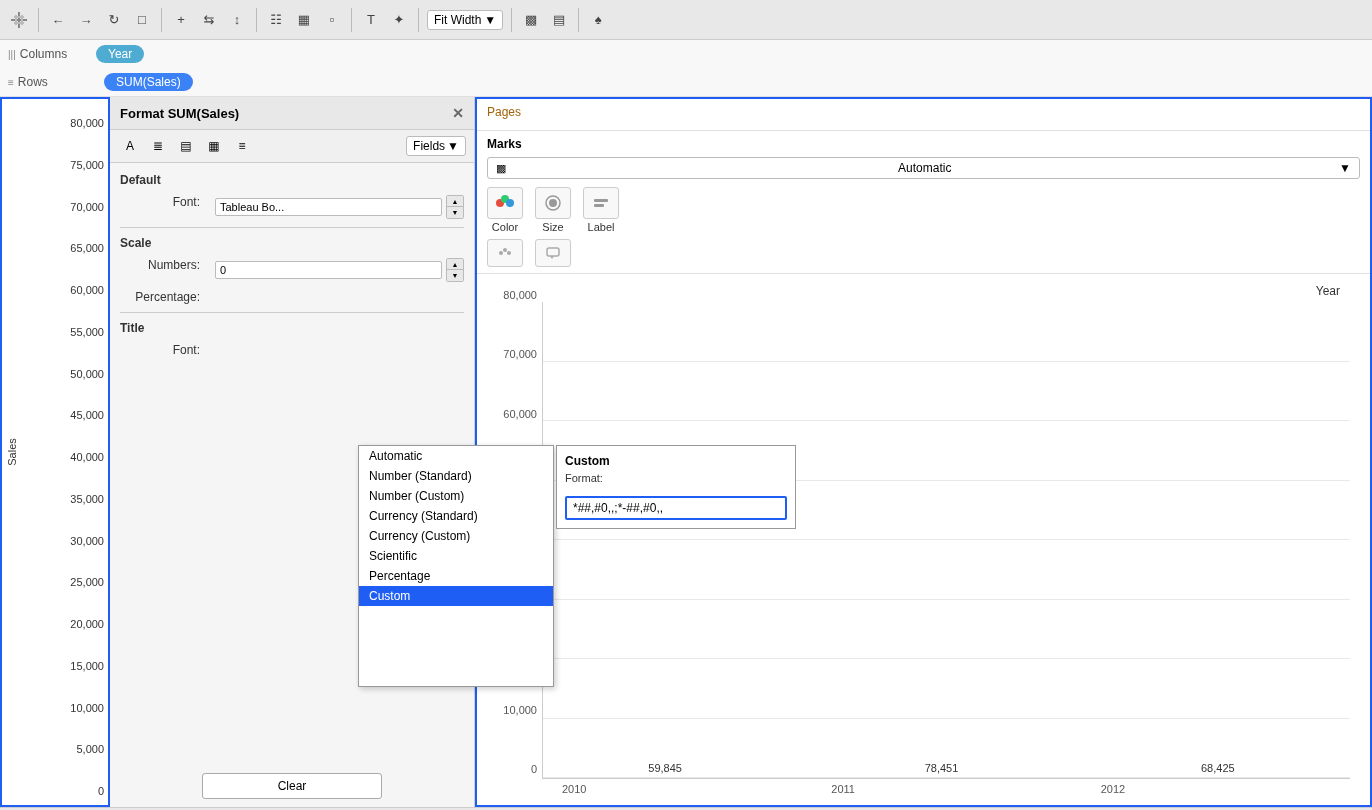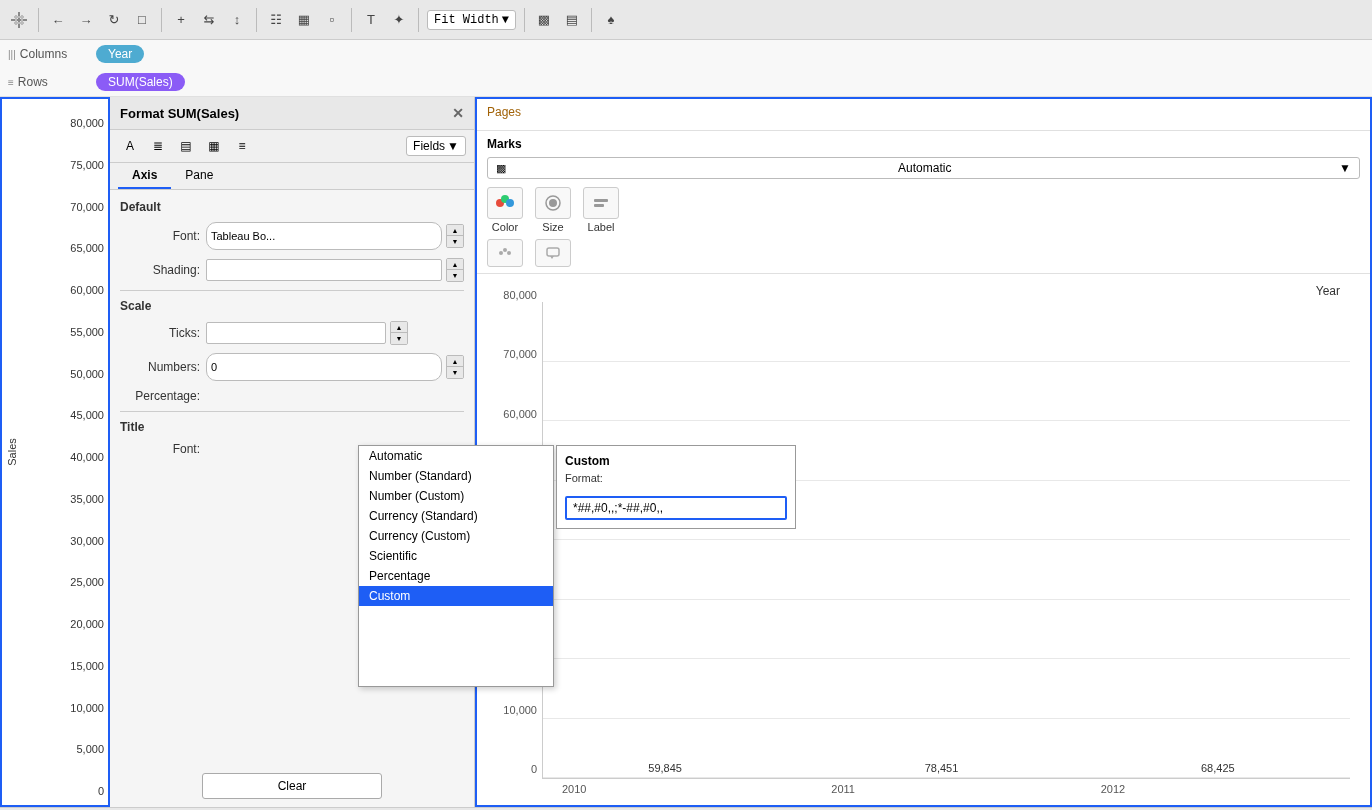--- a/index.html
+++ b/index.html
@@ -22,21 +22,20 @@
       border-radius: 2px;
       color: #444;
       font-size: 13px;
     }
     .toolbar-separator { width: 1px; height: 24px; background: #bbb; margin: 0 2px; }
     .toolbar-dropdown {
       display: flex; align-items: center; gap: 3px;
       border: 1px solid #bbb; border-radius: 3px;
       padding: 2px 6px; background: white; cursor: pointer;
       font-size: 12px;
-      font-family: Liberation Mono, monospace;
     }
 
     
     .main-area {
       display: flex;
       height: calc(810px - 40px - 32px - 28px);
     }
 
     
     .axis-panel {
@@ -144,45 +143,44 @@
       overflow-y: auto;
     }
     .section-title {
       font-weight: bold;
       font-size: 12px;
       margin-bottom: 8px;
       color: #333;
     }
     .form-row {
       display: flex;
-      align-items: center;
       margin-bottom: 8px;
-      gap: 6px;
+      gap: 15px;
     }
     .form-label {
       width: 80px;
       text-align: right;
       font-size: 12px;
       color: #333;
       flex-shrink: 0;
     }
     .form-control {
       flex: 1;
       display: flex;
       align-items: center;
       gap: 4px;
     }
     .font-select {
       flex: 1;
       padding: 2px 4px;
       border: 1px solid #bbb;
-      border-radius: 10px;
+      border-radius: 2px;
       font-size: 11px;
       background: white;
-      height: 28px;
+      height: 18px;
     }
     .stepper-btn {
       display: flex;
       flex-direction: column;
       border: 1px solid #bbb;
       border-radius: 2px;
       cursor: pointer;
       overflow: hidden;
     }
     .stepper-arrow {
@@ -360,21 +358,21 @@
       gap: 4px;
     }
     .shelf-pill {
       padding: 2px 12px;
       border-radius: 12px;
       font-size: 12px;
       color: white;
       cursor: pointer;
     }
     .pill-blue { background: #4eabd1; }
-    .pill-green { background: #8b5cf6; }
+    .pill-green { background: #3b82f6; margin-left: 8px; }
 
     
     .chart-svg-area {
       flex: 1;
       display: flex;
       padding: 10px 20px 10px 10px;
       position: relative;
     }
     .y-axis-chart {
       width: 55px;
@@ -555,58 +553,34 @@
       <div class="fmt-icon">A</div>
       <div class="fmt-icon">≣</div>
       <div class="fmt-icon">▤</div>
       <div class="fmt-icon">▦</div>
       <div class="fmt-icon">≡</div>
       <div class="fields-btn">
         <span>Fields</span>
         <span>▼</span>
       </div>
     </div>
-    <div class="tab-row">
-      <div class="tab-item active">Axis</div>
-      <div class="tab-item">Pane</div>
-    </div>
     <div class="format-body">
       <div class="section-title">Default</div>
       <div class="form-row">
         <div class="form-label">Font:</div>
         <div class="form-control">
           <input class="font-select" type="text" value="Tableau Bo..." style="">
           <div class="stepper-btn">
             <div class="stepper-arrow">▲</div>
             <div class="stepper-arrow">▼</div>
           </div>
         </div>
       </div>
-      <div class="form-row">
-        <div class="form-label">Shading:</div>
-        <div class="form-control">
-          <div class="shading-swatch"></div>
-          <div class="stepper-btn">
-            <div class="stepper-arrow">▲</div>
-            <div class="stepper-arrow">▼</div>
-          </div>
-        </div>
-      </div>
       <div class="section-divider"></div>
       <div class="section-title">Scale</div>
-      <div class="form-row">
-        <div class="form-label">Ticks:</div>
-        <div class="form-control">
-          <div class="shading-swatch" style="max-width:180px;"></div>
-          <div class="stepper-btn">
-            <div class="stepper-arrow">▲</div>
-            <div class="stepper-arrow">▼</div>
-          </div>
-        </div>
-      </div>
       <div class="form-row">
         <div class="form-label">Numbers:</div>
         <div class="form-control">
           <input class="font-select" type="text" value="0" style="">
           <div class="stepper-btn">
             <div class="stepper-arrow">▲</div>
             <div class="stepper-arrow">▼</div>
           </div>
         </div>
       </div>

